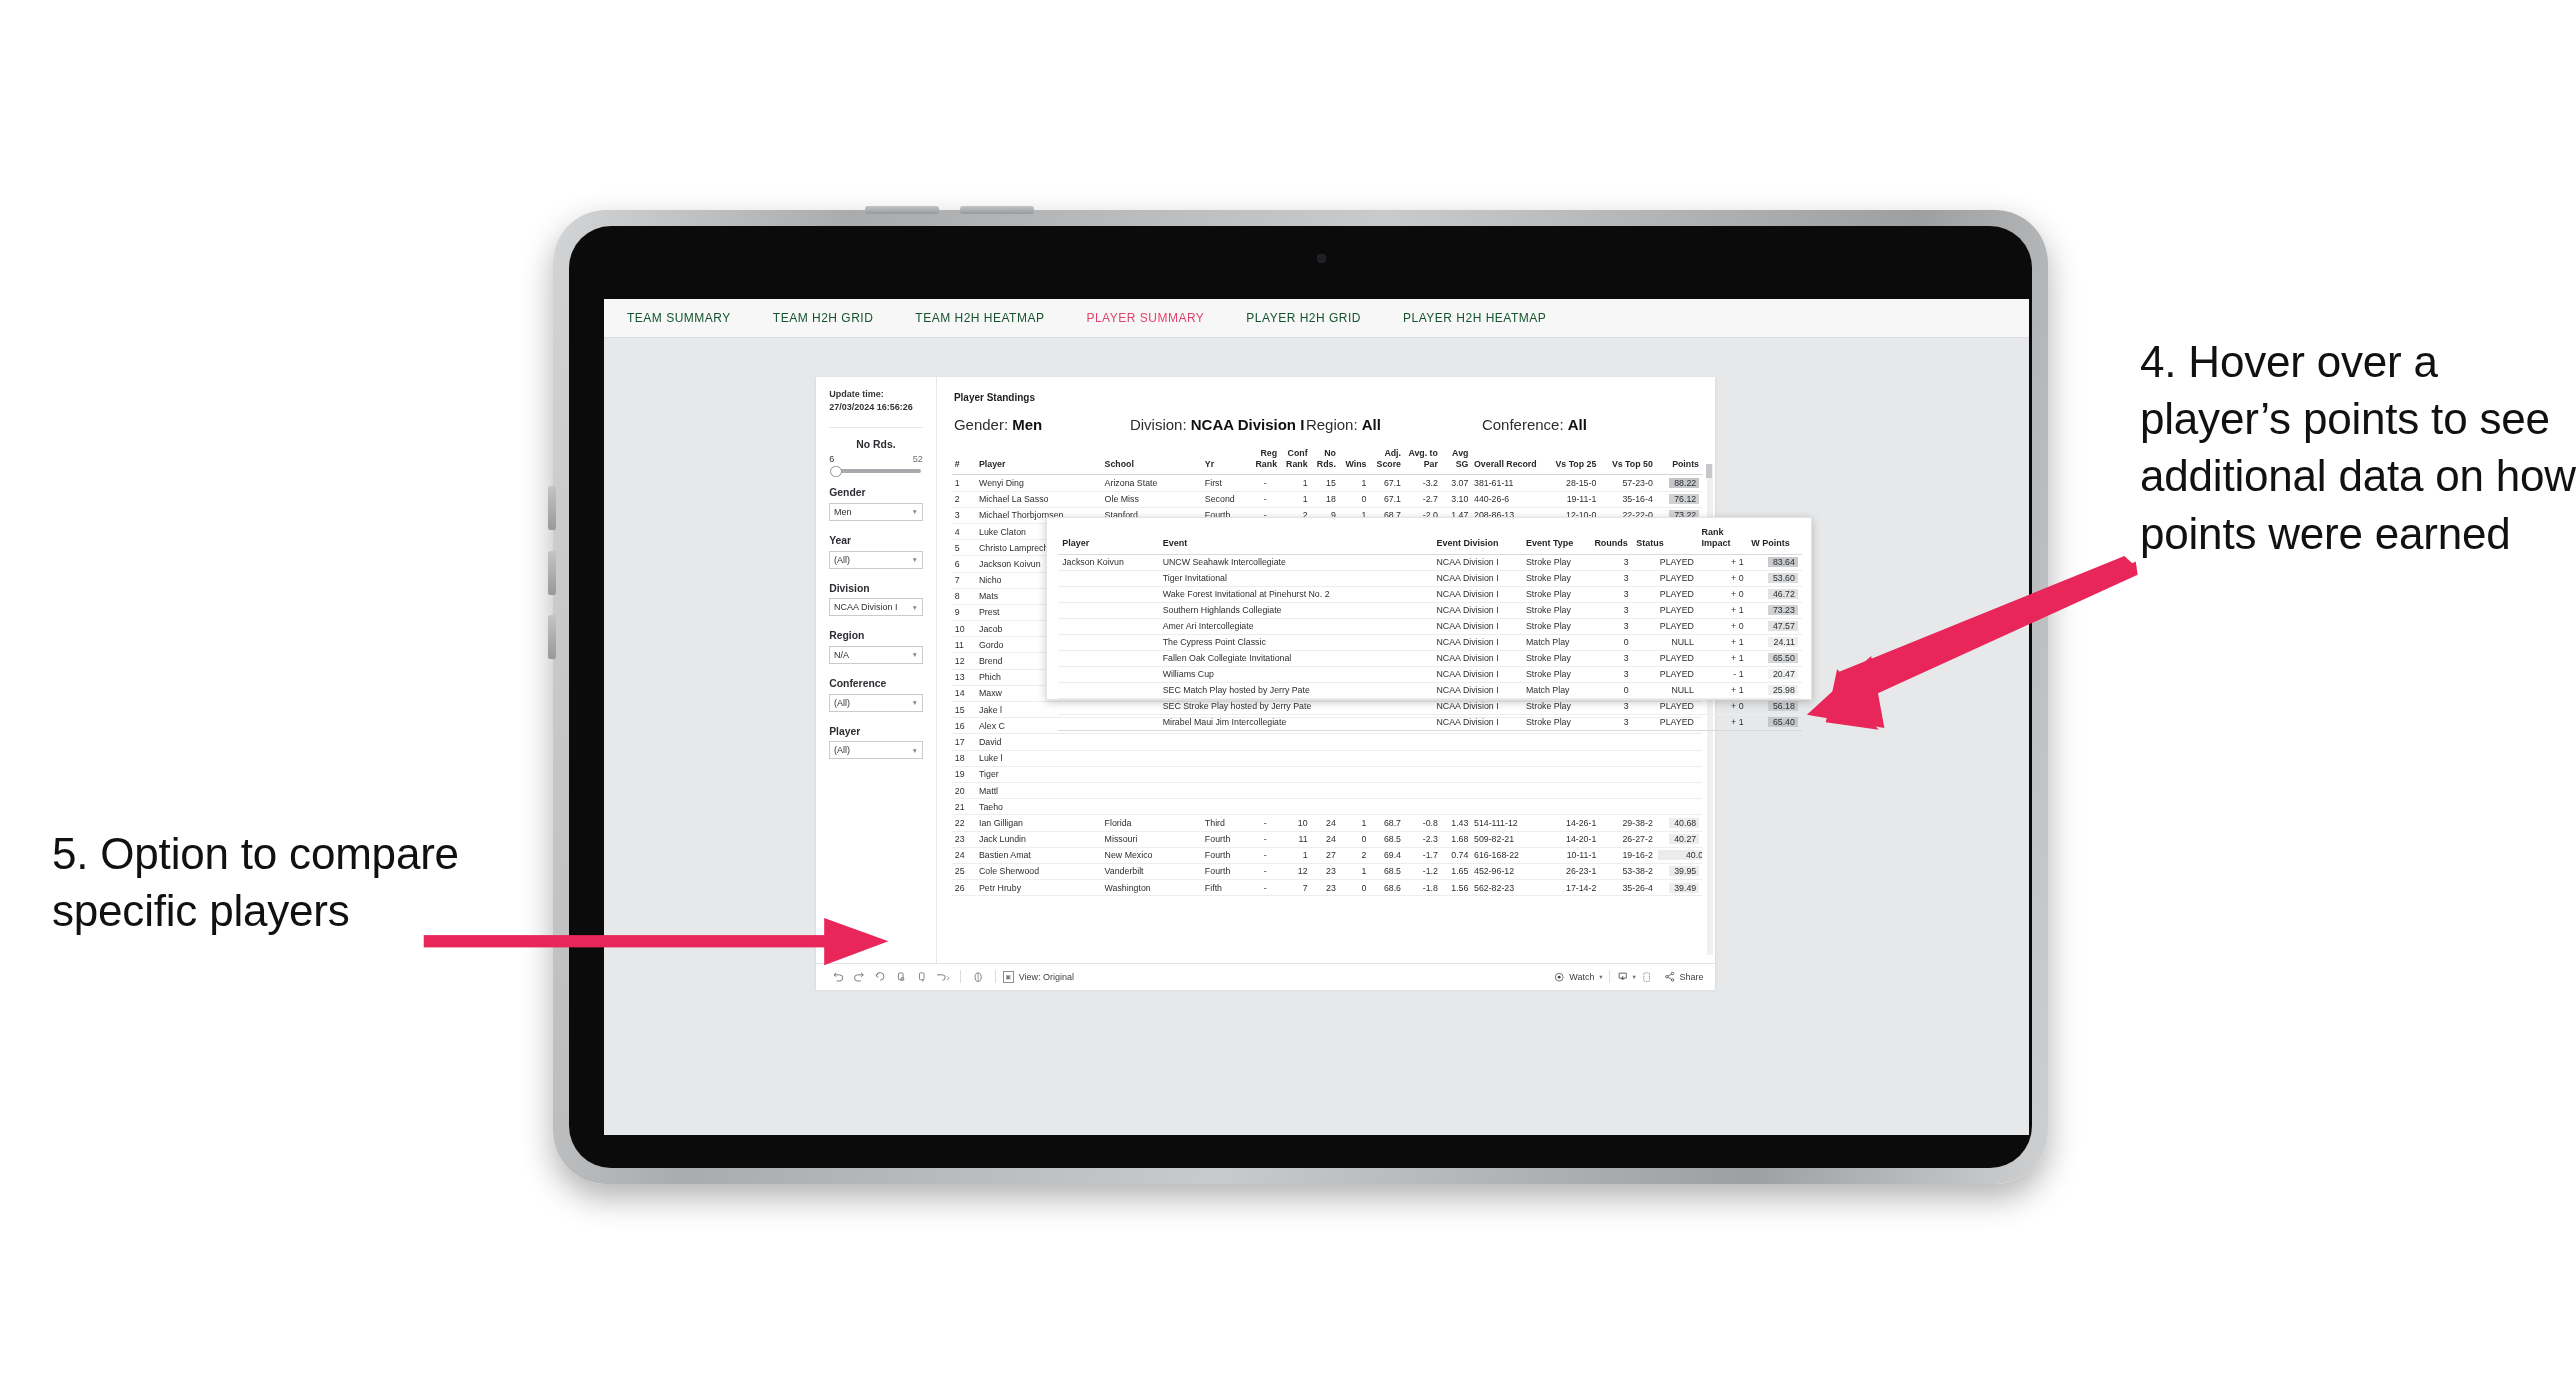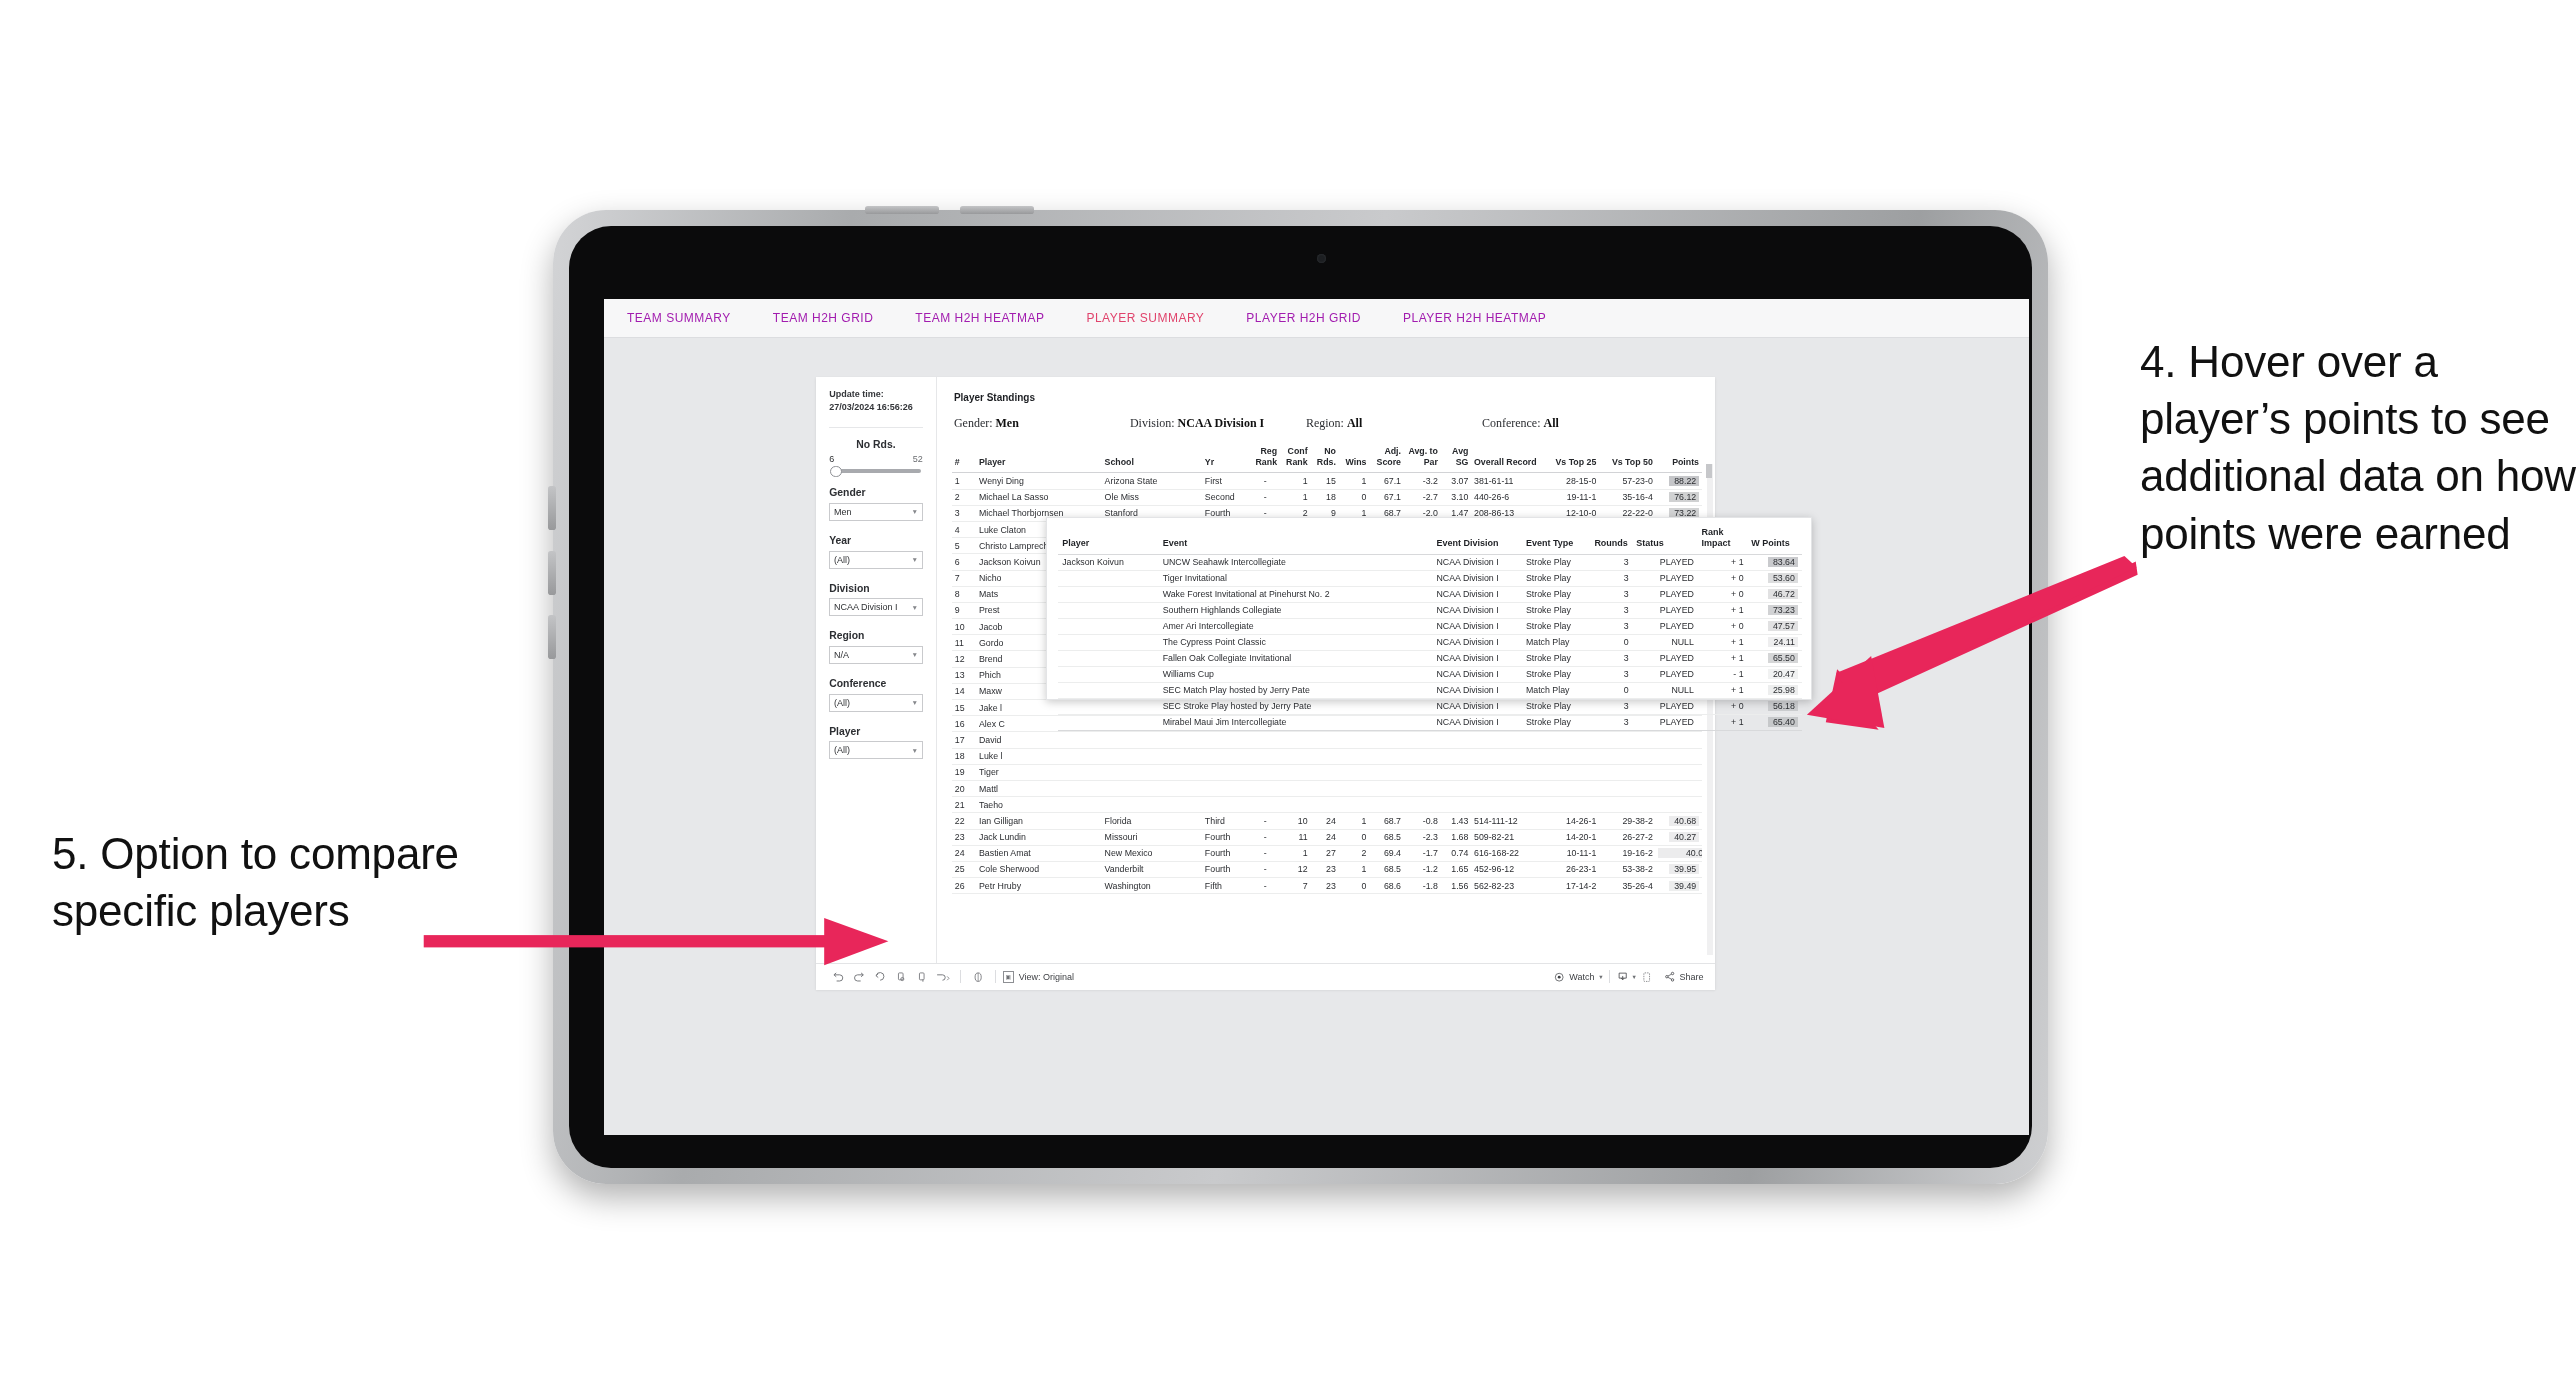--- a/index.html
+++ b/index.html
@@ -39,21 +39,21 @@
   .brand-sub{font-size:10px;color:#222;margin-top:2.8px;letter-spacing:0.1px;}
   .brand-sub b{color:#ef3f6a;font-weight:700;}
   .topnav-items{display:flex;align-items:stretch;}
   .tnav{display:flex;align-items:center;padding:0 24.6px;font-size:13.7px;letter-spacing:0.5px;color:#2b2d31;border-right:0.9px solid #e8e9ea;cursor:pointer;}
   .tnav.active{box-shadow:inset 0 -2.8px 0 #d13a5e;}
   .topnav-right{margin-left:auto;display:flex;align-items:center;gap:8.5px;padding-right:21px;font-size:12px;color:#4a4c50;}
   .tn-caret{font-size:8.5px;color:#8b8d91;}
   .tn-sep{color:#c8c9cc;}
   
   .subnav{height:38px;background:#f7f7f8;border-bottom:0.9px solid #dcdde0;display:flex;align-items:center;padding-left:23px;gap:0;}
-  .snav{font-size:12px;letter-spacing:0.5px;color:#a21caf;padding:0 21px 0 0;margin-right:21px;cursor:pointer;}
+  .snav{font-size:12px;letter-spacing:0.5px;color:#14532d;padding:0 21px 0 0;margin-right:21px;cursor:pointer;}
   .snav.active{color:#e0436c;}
   
   .stage{position:relative;height:746px;background:#e7e8ea;}
   
   #dash{position:absolute;left:212px;top:39px;width:899px;height:613px;background:#fff;box-shadow:0 0.9px 2.8px rgba(0,0,0,.10);display:flex;flex-direction:column;}
   .dash-body{flex:1;display:flex;min-height:0;}
   
   .rail{width:121px;border-right:0.9px solid #e6e7e9;padding:11.4px 13.2px 0 13.2px;box-sizing:border-box;font-size:9.5px;color:#2f3134;}
   .upd{font-size:9px;line-height:1.35;color:#34363a;font-weight:600;}
   .rail-div{height:0.9px;background:#e6e7e9;margin:14px 0 11.4px;}
@@ -64,21 +64,21 @@
   .sel .cv{font-size:6.6px;color:#85878b;}
   .slider-wrap{text-align:center;}
   .sl-title{font-size:10.4px;font-weight:700;margin-bottom:3.8px;color:#2c2e32;}
   .sl-nums{display:flex;justify-content:space-between;font-size:9px;color:#6a6c70;margin-bottom:3.8px;}
   .sl-nums .lo{color:#2f3134;}
   .sl-track{position:relative;height:3.8px;background:#a8aaae;border-radius:1.9px;margin:5.7px 1.9px 0 1.9px;}
   .sl-knob{position:absolute;left:-0.9px;top:-3.8px;width:11.4px;height:11.4px;border-radius:50%;background:#fff;border:1.4px solid #8e9095;box-sizing:border-box;cursor:pointer;}
   
   .content{flex:1;min-width:0;padding:11.4px 13.2px 0 15px;box-sizing:border-box;position:relative;}
   .ps-title{font-size:10px;font-weight:700;color:#1c1e22;margin:3.8px 0 13.2px 1.9px;}
-  .ps-meta{display:flex;font-size:12px;color:#2c2e32;margin:0 0 12.3px 1.9px;font-family:Liberation Serif, serif;}
+  .ps-meta{display:flex;font-size:15px;color:#2c2e32;margin:0 0 12.3px 1.9px;}
   .ps-meta div{width:176px;}
   .ps-meta b{font-weight:700;color:#111;}
   
   table.grid{width:100%;border-collapse:collapse;font-size:8.8px;color:#2b2d31;table-layout:fixed;}
   table.grid thead th{
     font-weight:700;color:#26282c;font-size:8.8px;text-align:right;
     padding:2.8px 2.8px 5.7px 2.8px;border-bottom:0.9px solid #d2d3d6;vertical-align:bottom;line-height:1.15;
   }
   table.grid thead th.l{text-align:left;}
   table.grid tbody td{padding:2.6px 2.8px;border-bottom:0.9px solid #eceded;text-align:right;white-space:nowrap;overflow:hidden;}

